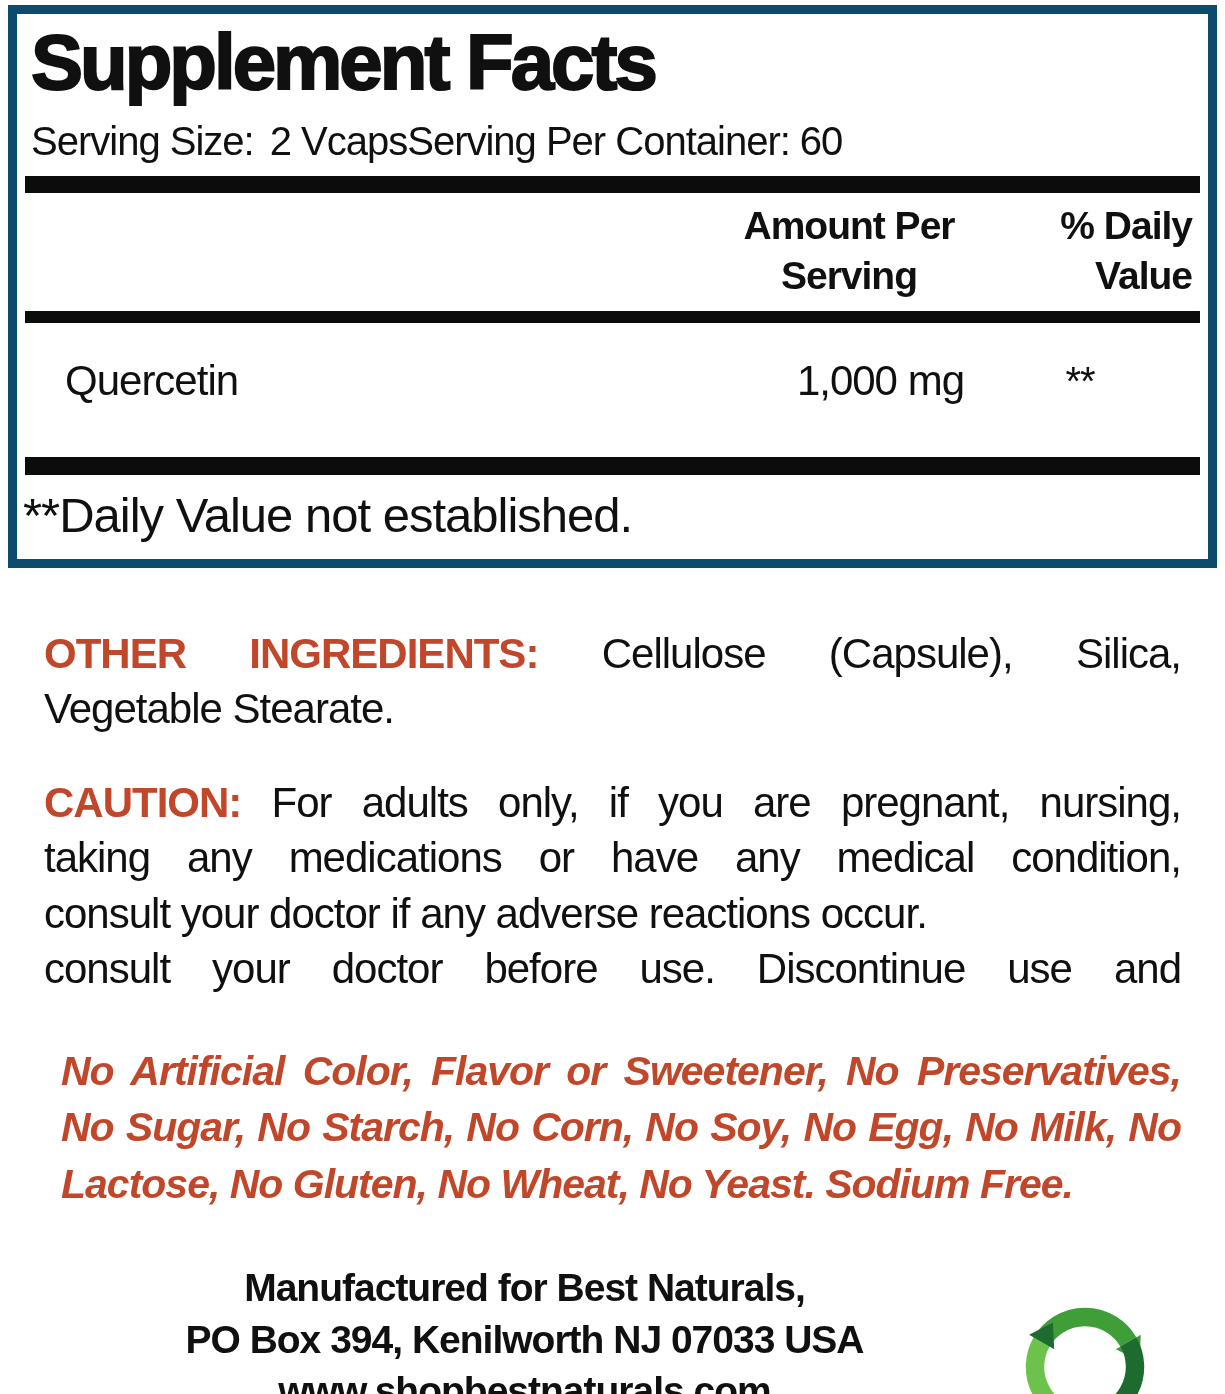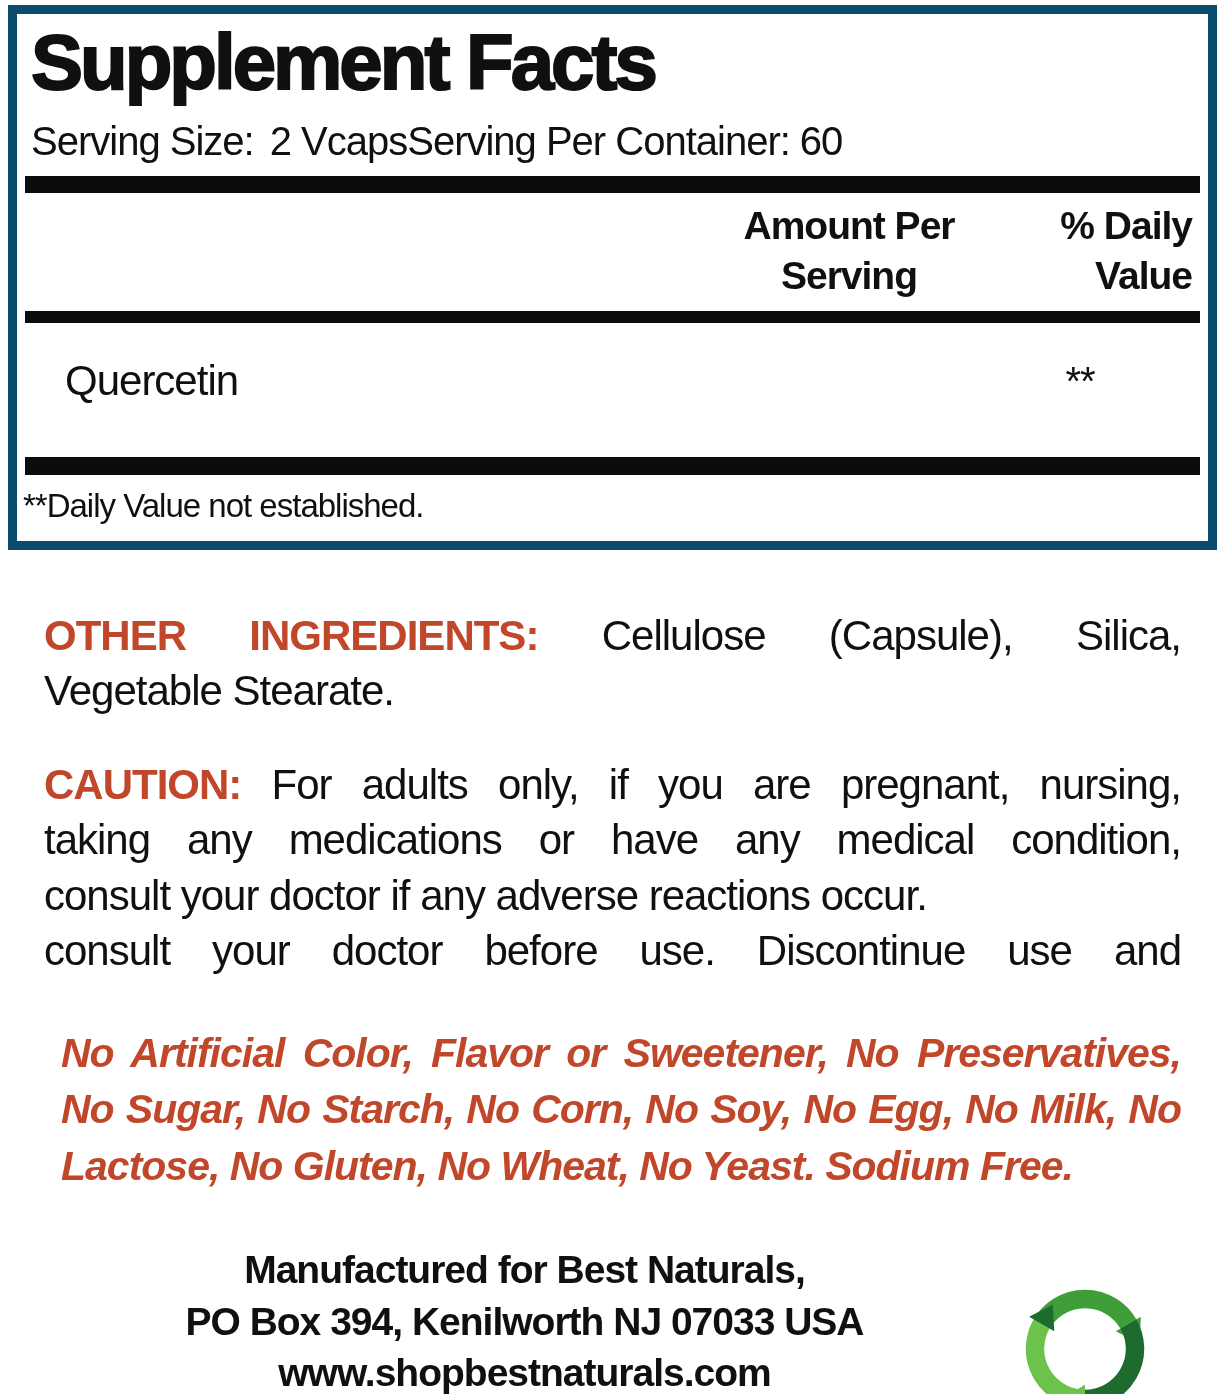--- a/index.html
+++ b/index.html
@@ -47,21 +47,21 @@
   .hdr-dv{width:232px;text-align:right;padding-right:4px;white-space:nowrap;}
   .nutrient-row{
     display:flex;align-items:baseline;
     font-size:42px;letter-spacing:-1px;
     padding:34px 0 52px 36px;
   }
   .cell-name{flex:1;}
   .cell-amount{width:230px;text-align:right;white-space:nowrap;}
   .cell-dv{width:232px;text-align:center;font-size:40px;}
   .footnote{
-    font-size:33px;letter-spacing:-1px;
+    font-size:49px;letter-spacing:-1px;
     padding:12px 0 16px 0;margin-left:-6px;
   }
 
   
   .content{padding:0 44px;}
   .para{font-size:42px;letter-spacing:-1px;line-height:1.32;}
   .jline{text-align:justify;text-align-last:justify;}
   .jline.last{text-align-last:left;}
   .red-label{color:var(--accent-red);font-weight:bold;}
   .other{margin-top:58px;}
@@ -111,20 +111,21 @@
       <div class="hdr-dv">
         <div>% Daily</div>
         <div>Value</div>
       </div>
     </div>
 
     <div class="bar bar-2"></div>
 
     <div class="nutrient-row">
       <div class="cell-name">Quercetin</div>
+      <div class="cell-amount">1,000 mg</div>
       <div class="cell-dv">**</div>
     </div>
 
     <div class="bar bar-3"></div>
 
     <div class="footnote">**Daily Value not established.</div>
   </div>
 
   <div class="content">
 

